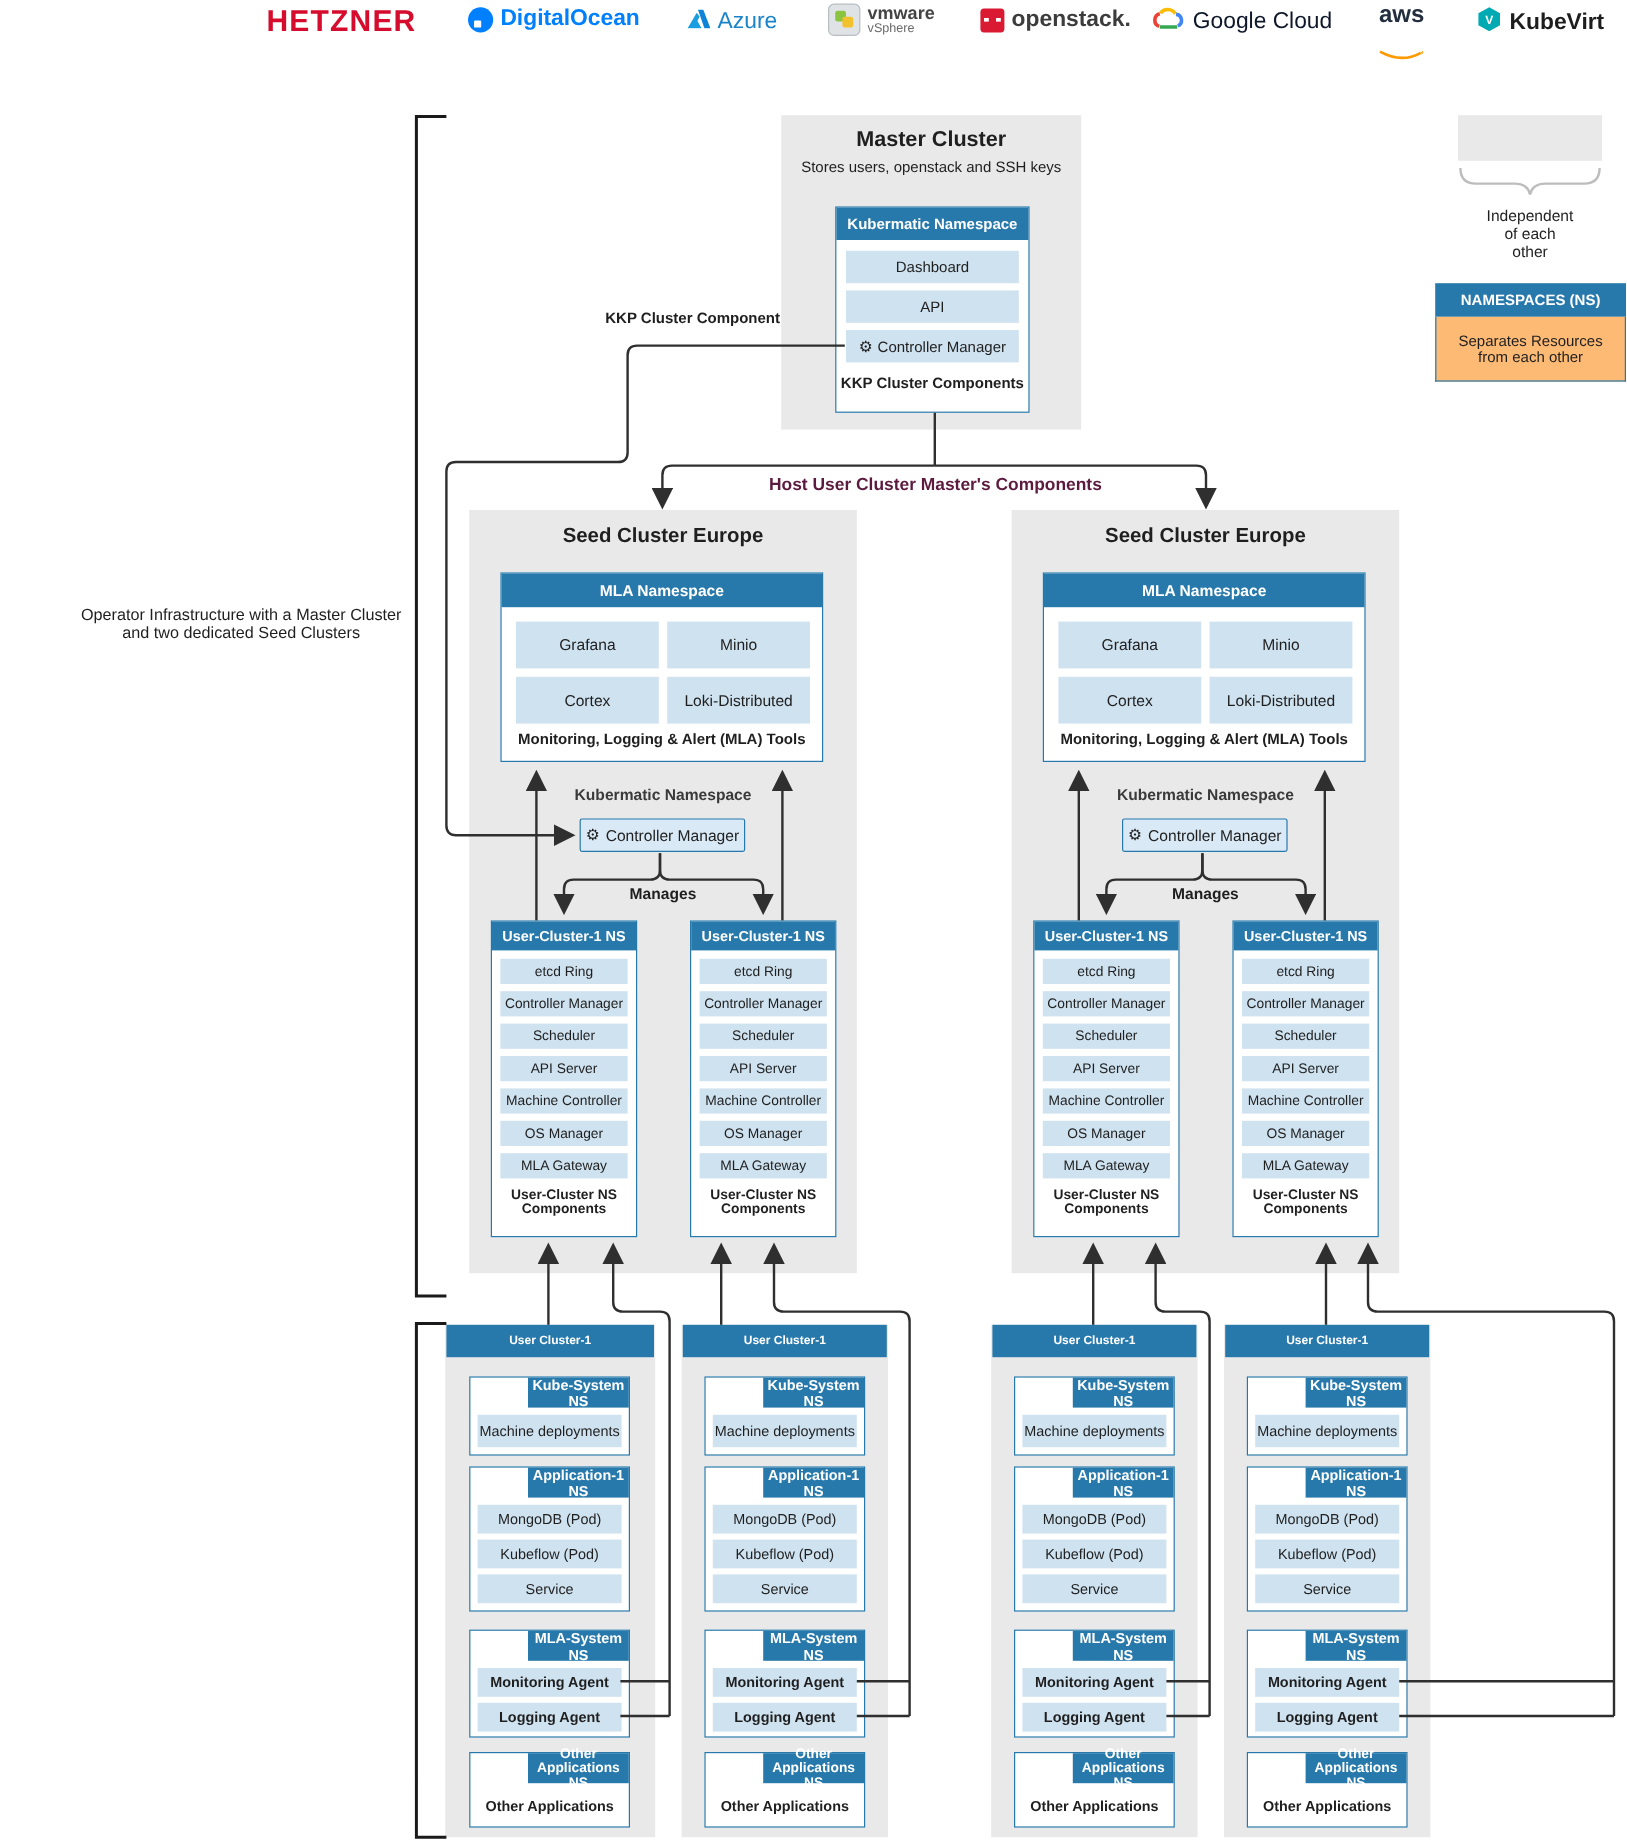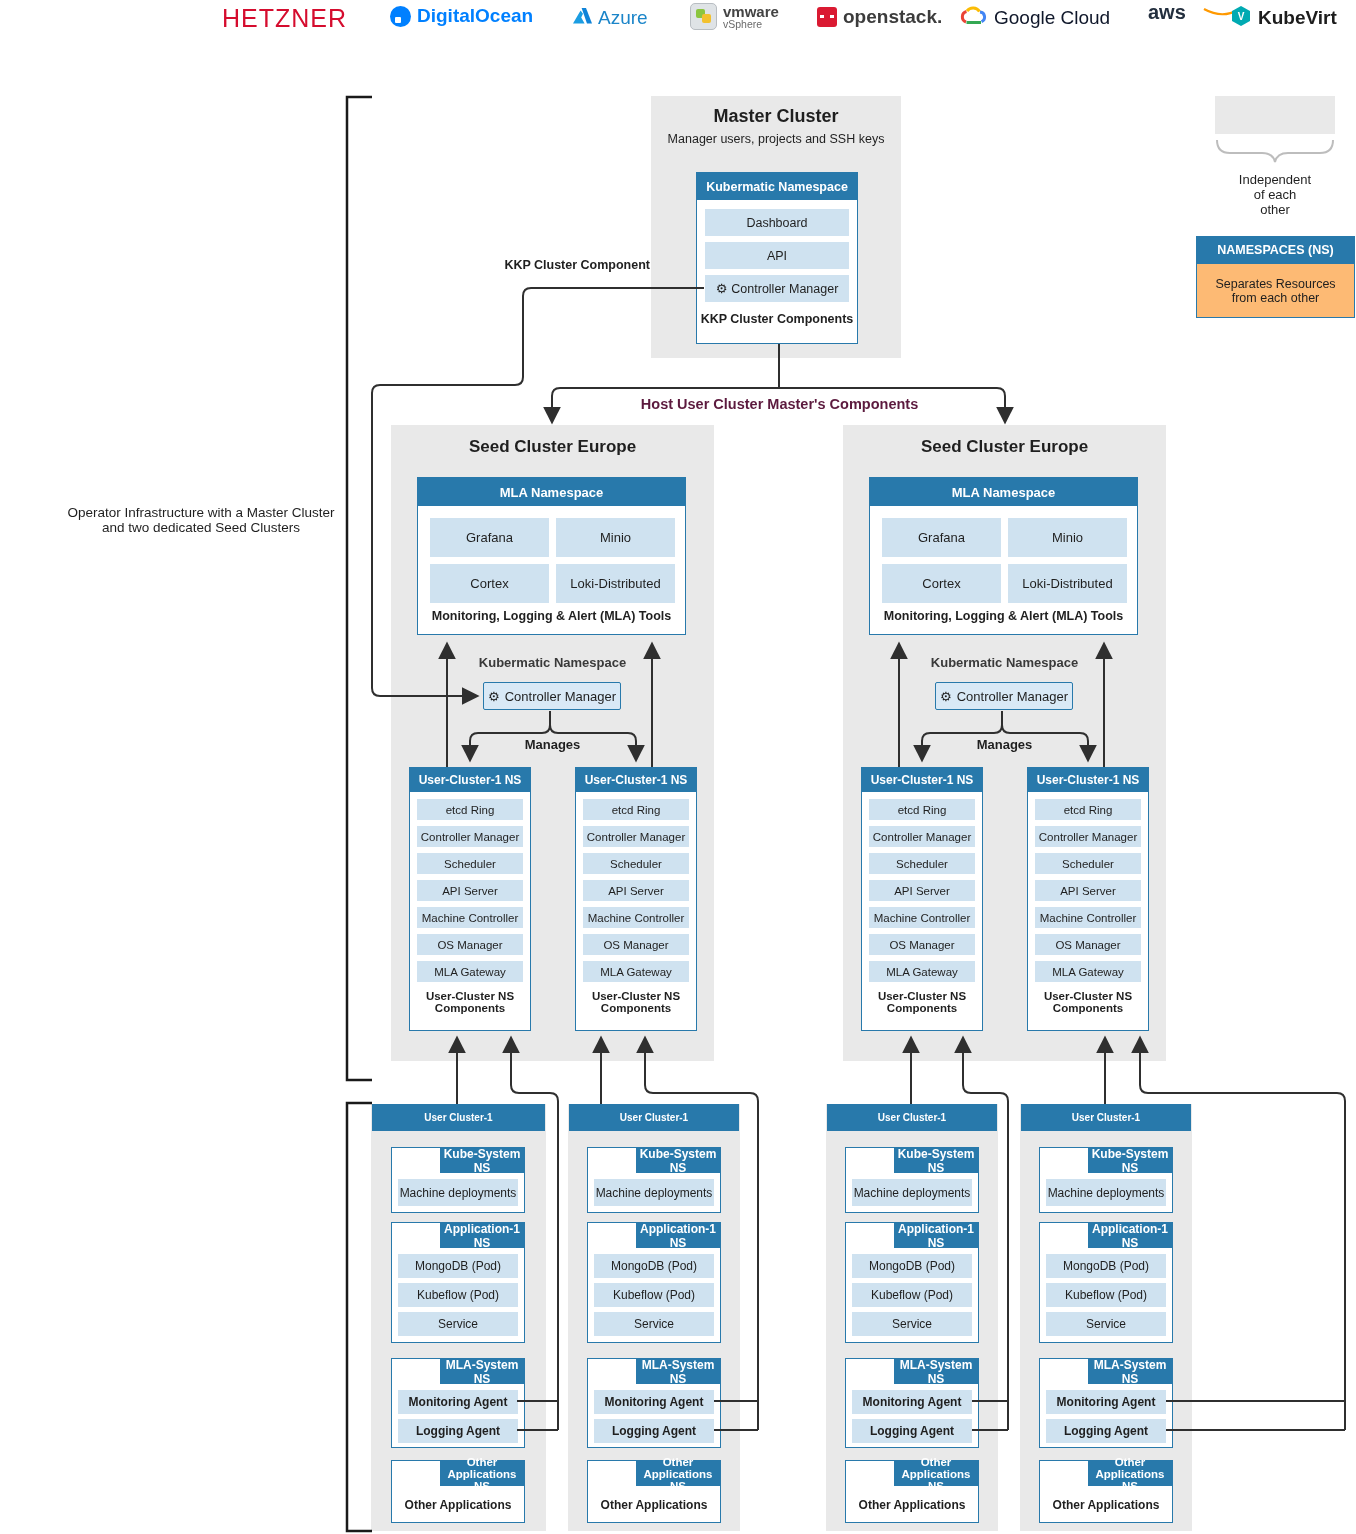--- a/index.html
+++ b/index.html
@@ -37,21 +37,21 @@
   .sub-items .item{height:24px;font-size:12px;}
   .plain-item{position:absolute;left:0;right:0;top:25px;height:38px;display:flex;align-items:center;justify-content:center;font-size:12px;font-weight:600;}
   .logo{position:absolute;display:flex;align-items:center;gap:6px;}
 </style>
 </head>
 <body>
 
 <div id="canvas">
 
   <div class="logo" style="left:222px;top:4px;">
-    <span style="font-size:25px;font-weight:400;letter-spacing:1px;color:#d50c2e;">HETZNER</span>
+    <span style="font-size:25px;font-weight:700;letter-spacing:1px;color:#d50c2e;">HETZNER</span>
   </div>
   <div class="logo" style="left:390px;top:5px;">
     <span style="width:21px;height:21px;border-radius:50%;background:#0080ff;position:relative;display:inline-block;">
       <span style="position:absolute;left:5px;bottom:4px;width:6px;height:6px;background:#fff;border-radius:1px;"></span>
     </span>
     <span style="font-size:19px;font-weight:700;color:#0080ff;">DigitalOcean</span>
   </div>
   <div class="logo" style="left:572px;top:7px;">
     <span>
       <svg width="20" height="16" viewBox="0 0 20 16">
@@ -82,42 +82,42 @@
     <span>
       <svg width="28" height="21" viewBox="0 0 28 21">
         <path d="M6 17 A5.5 5.5 0 0 1 6.5 6.5" fill="none" stroke="#ea4335" stroke-width="3"></path>
         <path d="M7 6 A7.5 7.5 0 0 1 19.5 6.5" fill="none" stroke="#fbbc05" stroke-width="3"></path>
         <path d="M20 7 A5 5 0 0 1 21.5 16.6" fill="none" stroke="#4285f4" stroke-width="3"></path>
         <path d="M6.5 17.5 L21 17.5" fill="none" stroke="#34a853" stroke-width="3"></path>
       </svg>
     </span>
     <span style="font-size:19px;color:#0f172a;font-weight:500;">Google Cloud</span>
   </div>
-  <div class="logo" style="left:1148px;top:2px;flex-direction:row;gap:16px;justify-content:center;">
+  <div class="logo" style="left:1148px;top:2px;flex-direction:column;gap:16px;justify-content:center;">
     <span style="font-size:20px;font-weight:800;color:#232f3e;line-height:1;">aws</span>
     <span>
       <svg width="40" height="10" viewBox="0 0 40 10">
           <path d="M2 2 Q 20 12 36 3" fill="none" stroke="#ff9900" stroke-width="2.2"></path>
           <path d="M36 3 l 2 -2 l -0.5 3.2 z" fill="#ff9900"></path>
         </svg>
     </span>
   </div>
   <div class="logo" style="left:1230px;top:5px;">
     <span>
       <svg width="22" height="22" viewBox="0 0 22 22">
           <polygon points="11,1 20,6 20,16 11,21 2,16 2,6" fill="#00aab2"></polygon>
           <text x="11" y="15" text-anchor="middle" font-size="10" font-weight="bold" fill="#fff">V</text>
         </svg>
     </span>
     <span style="font-size:19px;font-weight:600;color:#1d1d1d;">KubeVirt</span>
   </div>
 
   <div class="panel" style="left:651px;top:96px;width:250px;height:262px;">
     <div class="abs title" style="left:0;top:10px;width:100%;font-size:18px;">Master Cluster</div>
-    <div class="abs" style="left:0;top:36px;width:100%;text-align:center;font-size:12.5px;font-weight:500;">Manager users, projects and SSH keys</div>
+    <div class="abs" style="left:0;top:36px;width:100%;text-align:center;font-size:12.5px;font-weight:500;">Stores users, openstack and SSH keys</div>
     <div class="bbox" style="left:45px;top:76px;width:162px;height:172px;">
       <div class="bluehead" style="height:27px;font-size:12.5px;">Kubermatic Namespace</div>
       <div class="item abs" style="left:8px;top:36px;width:144px;height:27px;font-size:12.5px;">Dashboard</div>
       <div class="item abs" style="left:8px;top:69px;width:144px;height:27px;font-size:12.5px;">API</div>
       <div class="item abs" style="left:8px;top:102px;width:144px;height:27px;font-size:12.5px;gap:4px;">
         <span style="font-size:13px;">⚙</span>
         <span>Controller Manager</span>
       </div>
       <div class="abs" style="left:0;top:139px;width:100%;text-align:center;font-size:12.5px;font-weight:600;">KKP Cluster Components</div>
     </div>

